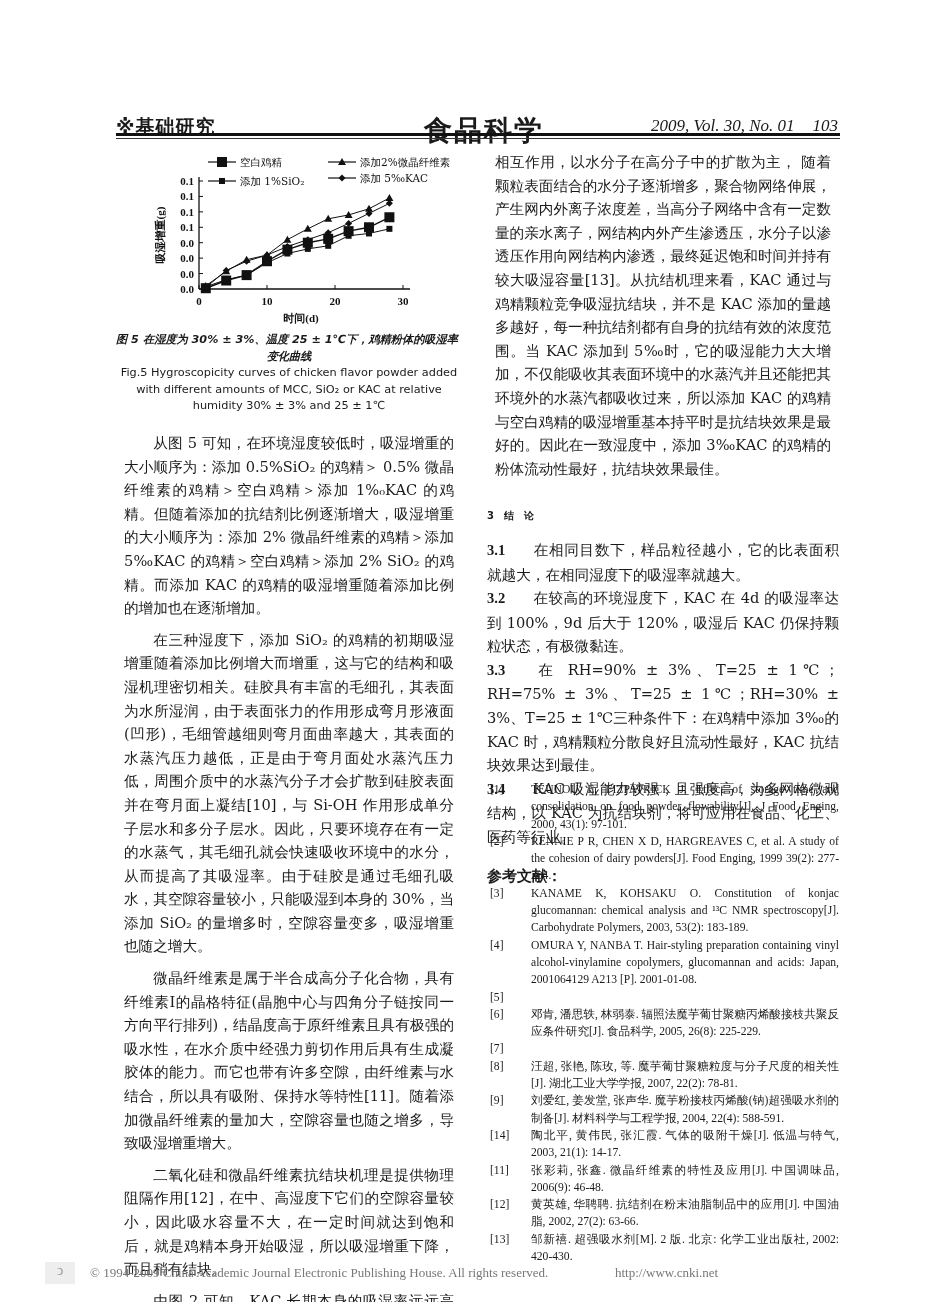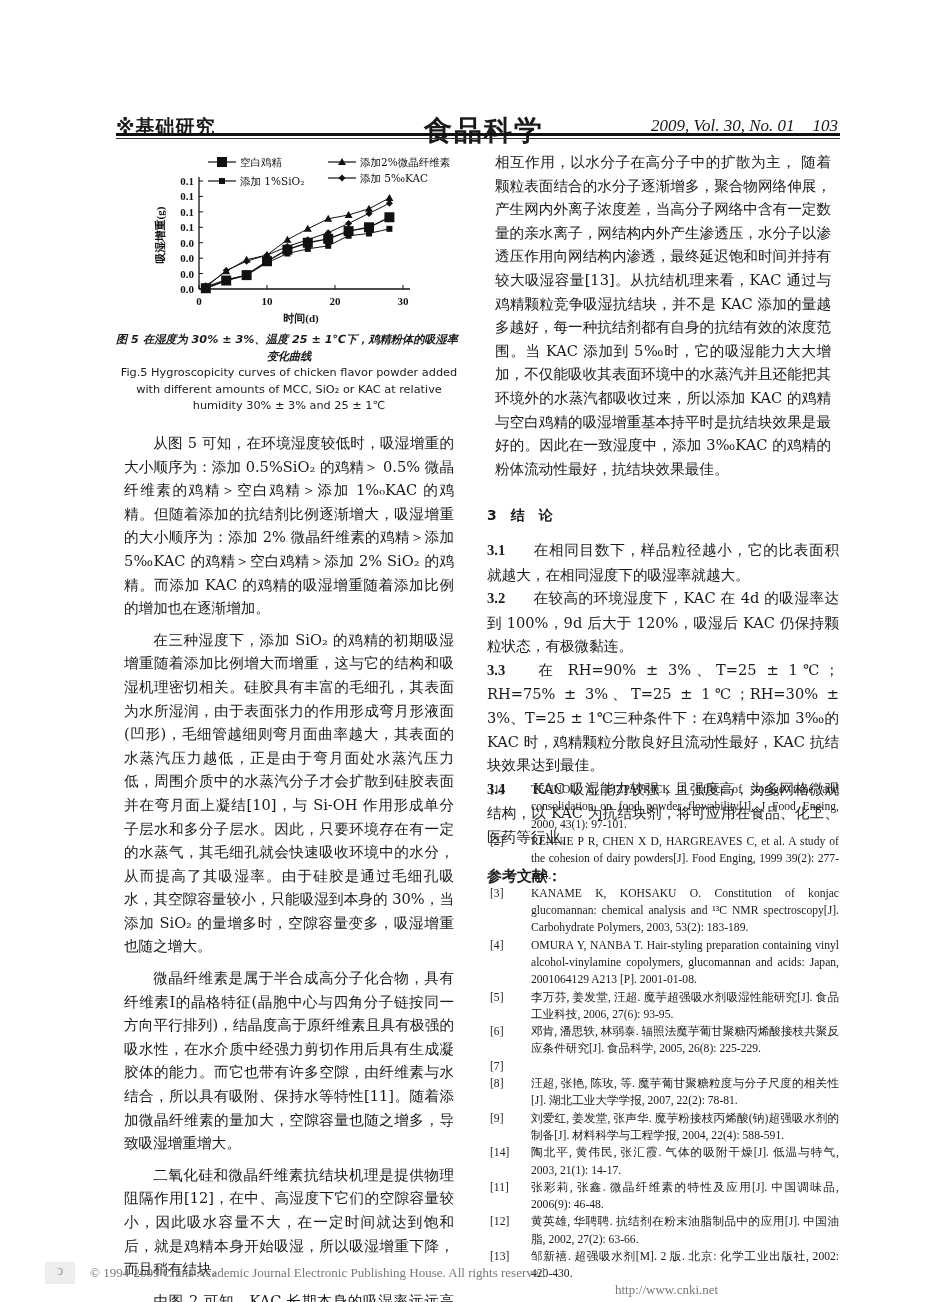--- a/index.html
+++ b/index.html
@@ -18,33 +18,33 @@
   .colR { left:487px; width:352px; }
   .para { margin:8px; text-indent:2em; }
   .para.noindent { text-indent:0; }
 
   .fig { position:absolute; left:150px; top:148px; width:310px; height:180px; }
   .caption { position:absolute; left:116px; top:332px; width:346px; font-family:"DejaVu Sans",sans-serif; font-size:11.2px; line-height:16.5px; text-align:center; }
   .caption .cn { font-weight:bold;font-style:italic; }
   .caption .cn .lbl { float:left; }
   .caption .en { font-size:11.3px; }
 
-  .sec-title { font-family:"DejaVu Sans",sans-serif; font-weight:bold; font-size:14px; margin:0; }
+  .sec-title { font-family:"DejaVu Sans",sans-serif; font-weight:bold; font-size:10px; margin:0; }
   .item { margin:0; }
   .item .num { font-family:"Liberation Serif",serif; font-weight:bold; display:inline-block; width:46px; }
   .refs-title { font-family:Liberation Serif, serif; font-weight:bold; font-size:15px; margin:0; }
   .refs { position:absolute; left:487px; top:781px; width:352px; font-family:"Liberation Serif",serif; font-size:11.6px; line-height:17.3px; }
   .ref { display:flex; margin:0; }
   .ref .rn { width:41px; flex:none; padding-left:3px; }
   .ref .rt { flex:1; text-align:justify; }
 
   .footer { position:absolute; left:45px; top:1262px; width:700px; height:24px; font-family:"Liberation Serif",serif; color:#777; font-size:13px; }
   .footer .logo { position:absolute; left:0; top:0; width:30px; height:22px; background:#eee; color:#999; font-size:14px; text-align:center; line-height:18px; }
   .footer .copy { position:absolute; left:45px; top:3px; }
-  .footer .url { position:absolute; left:570px; top:20px; }
+  .footer .url { position:absolute; left:570px; top:3px; }
   .axis-text { font-family:"Liberation Serif",serif; font-size:11px; font-weight:bold; fill:#111; }
   .legend-text { font-family:"DejaVu Serif",serif; font-size:10.5px; fill:#111; }
 </style>
 </head>
 <body>
 
 <div class="header">
   <span class="left">※基础研究</span>
   <span class="center">食品科学</span>
   <span class="right"><span>2009, Vol. 30, No. 01</span><span class="pg">103</span></span>
@@ -178,21 +178,20 @@
     <div class="ref">
       <span class="rn">[3]</span>
       <span class="rt">KANAME K, KOHSAKU O. Constitution of konjac glucomannan: chemical analysis and ¹³C NMR spectroscopy[J]. Carbohydrate Polymers, 2003, 53(2): 183-189.</span>
     </div>
     <div class="ref">
       <span class="rn">[4]</span>
       <span class="rt">OMURA Y, NANBA T. Hair-styling preparation containing vinyl alcohol-vinylamine copolymers, glucomannan and acids: Japan, 2001064129 A213 [P]. 2001-01-08.</span>
     </div>
     <div class="ref">
       <span class="rn">[5]</span>
-      <span class="rt">李万芬, 姜发堂, 汪超. 魔芋超强吸水剂吸湿性能研究[J]. 食品工业科技, 2006, 27(6): 93-95.</span>
     </div>
     <div class="ref">
       <span class="rn">[6]</span>
       <span class="rt">邓肯, 潘思轶, 林弱泰. 辐照法魔芋葡甘聚糖丙烯酸接枝共聚反应条件研究[J]. 食品科学, 2005, 26(8): 225-229.</span>
     </div>
     <div class="ref">
       <span class="rn">[7]</span>
     </div>
     <div class="ref">
       <span class="rn">[8]</span>

